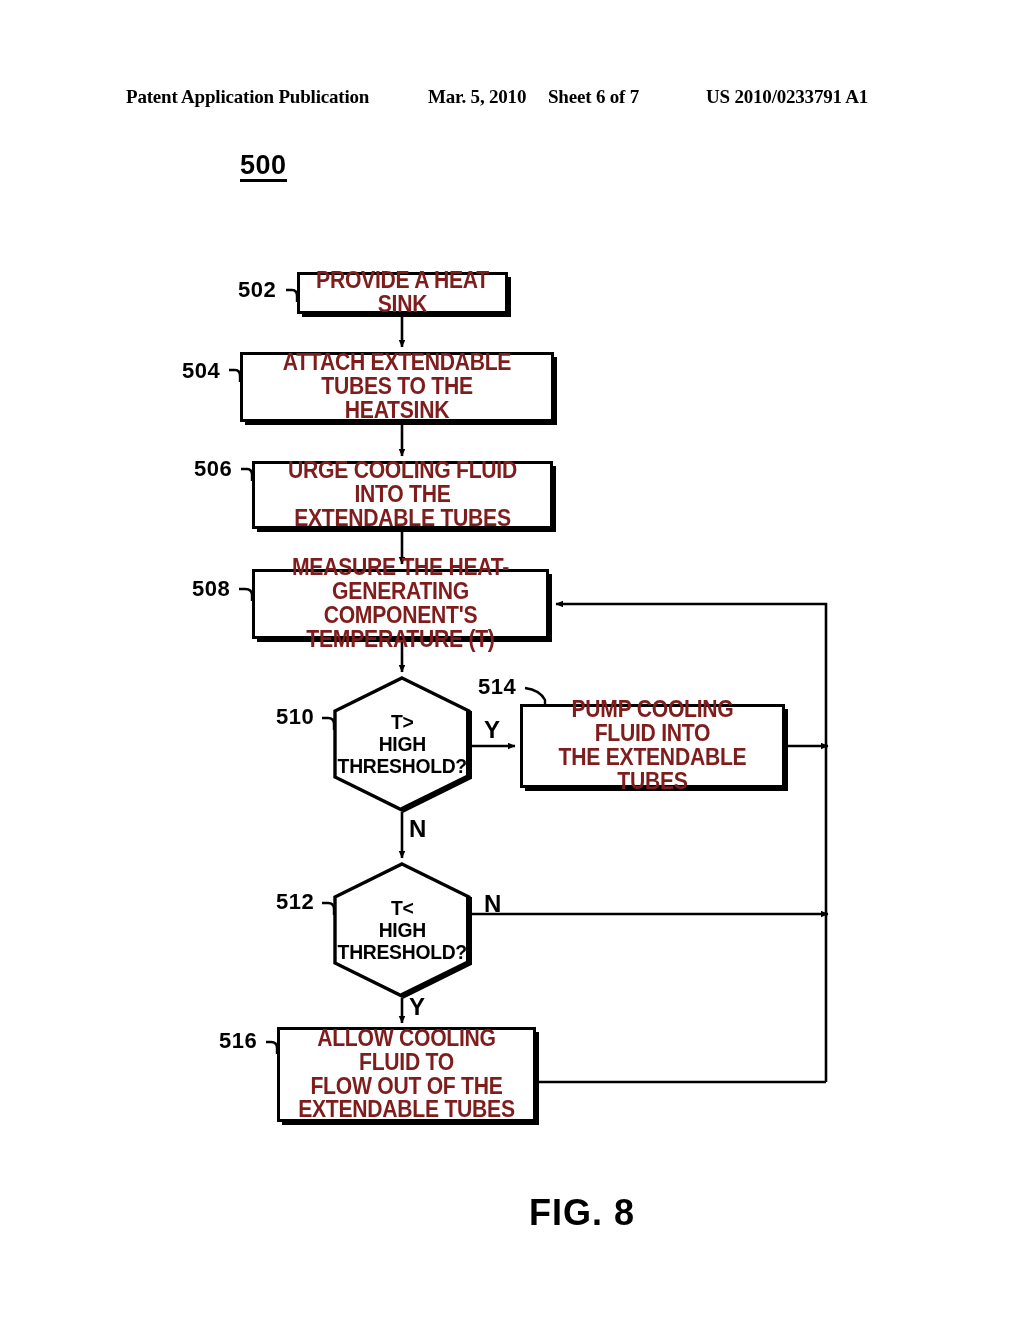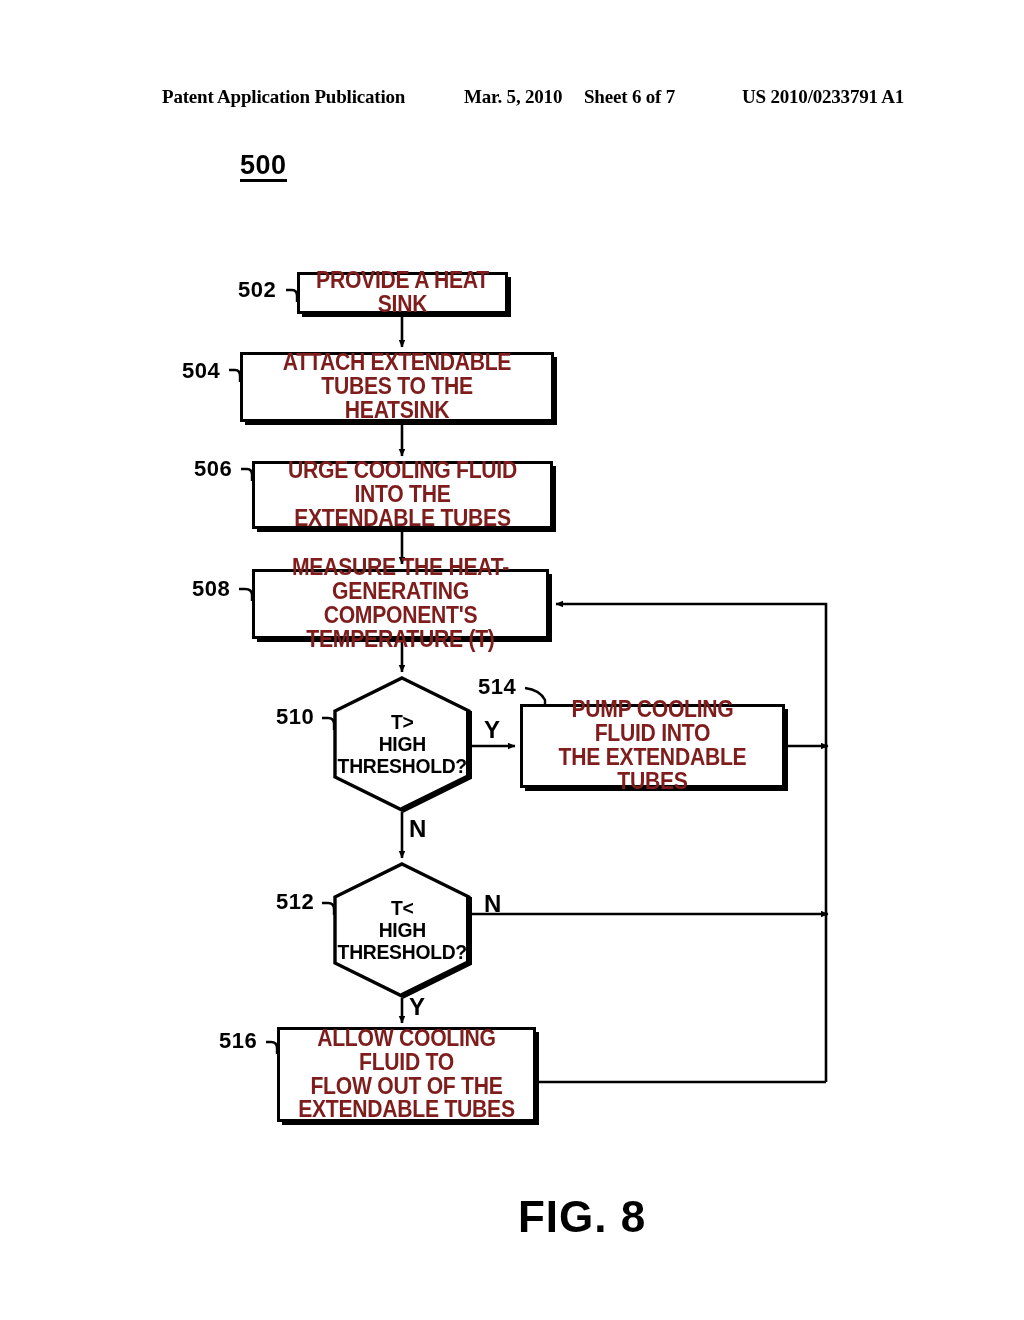--- a/index.html
+++ b/index.html
@@ -27,21 +27,20 @@
   
   .hdr {
     position: absolute;
     top: 86px;
     font-family: "Liberation Serif", serif;
     font-weight: bold;
     font-size: 19px;
     letter-spacing: -0.2px;
     white-space: nowrap;
     color: #000;
-    margin-left: 36px;
   }
   #hdr-pub   { left: 126px; }
   #hdr-date  { left: 428px; }
   #hdr-sheet { left: 548px; }
   #hdr-num   { left: 706px; }
 
   
   #fig-ref-500 {
     position: absolute;
     left: 240px;
@@ -158,21 +157,21 @@
 
   
   #fig-caption {
     position: absolute;
     left: 0;
     top: 1192px;
     width: 1024px;
     text-align: center;
     font-family: "Liberation Sans", sans-serif;
     font-weight: bold;
-    font-size: 44px;
+    font-size: 36px;
     letter-spacing: 1px;
     padding-left: 140px;
     box-sizing: border-box;
   }
 </style>
 </head>
 <body>
 
 <div id="sheet">
 

